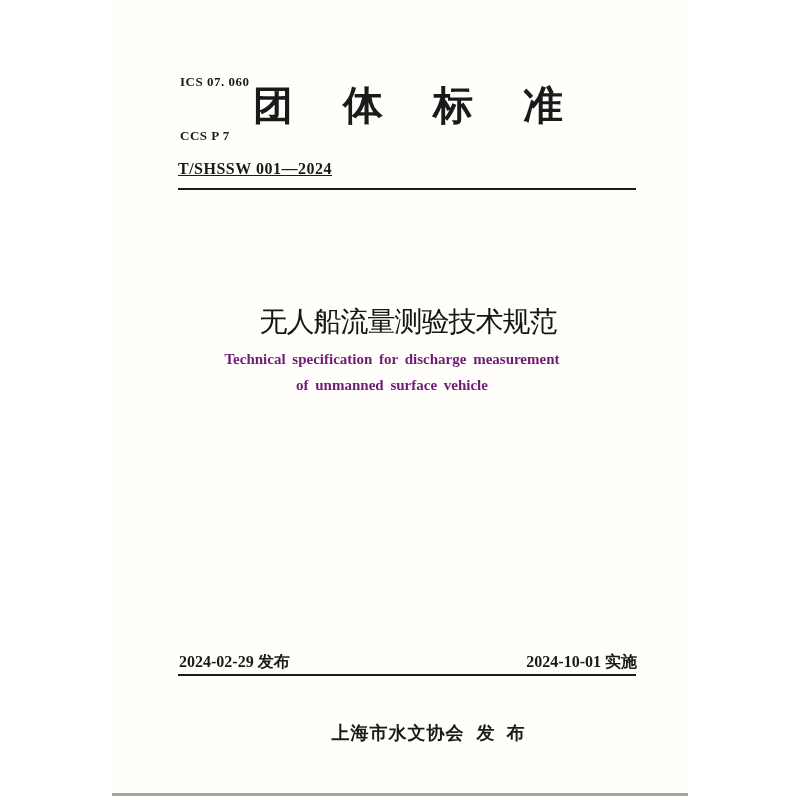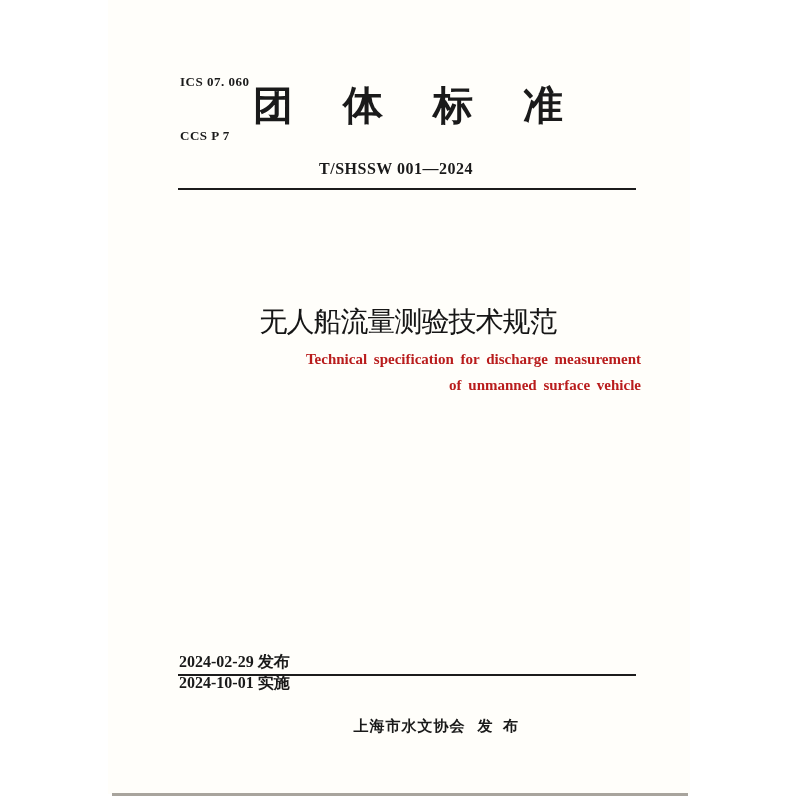--- a/index.html
+++ b/index.html
@@ -55,25 +55,26 @@
     gap: 50px;
     font-family: "Liberation Serif", serif;
     font-weight: bold;
     font-size: 40px;
     line-height: 44px;
   }
   .std-number {
     left: 70px;
     top: 160px;
     width: 460px;
-    text-align: center;
+    text-align: left;
     padding-right: 24px;
     box-sizing: border-box;
     font: bold 16px "Liberation Serif", serif;
     letter-spacing: 0.5px;
+    text-decoration: underline;
   }
   .rule {
     left: 70px;
     width: 458px;
     height: 2px;
     background: #1c1c1c;
   }
   .rule-top { top: 188px; }
   .rule-bottom { top: 674px; }
 
@@ -81,48 +82,47 @@
     left: 70px;
     top: 303px;
     width: 460px;
     text-align: center;
     font-family: "Liberation Sans", sans-serif;
     font-size: 28px;
     letter-spacing: -1px;
     color: #161616;
   }
   .title-en {
-    left: 73px;
+    left: 54px;
     top: 346px;
     width: 460px;
-    text-align: right;
+    text-align: center;
     font: bold 15px "Liberation Serif", serif;
     line-height: 26px;
     word-spacing: 3px;
-    color: #b91c1c;
+    color: #701a75;
   }
   .dates-row {
     left: 70px;
     top: 652px;
     width: 460px;
     display: flex;
     justify-content: space-between;
     box-sizing: border-box;
     padding: 0 1px;
     font: bold 16px "Liberation Serif", serif;
-    flex-direction: column;
   }
   .publisher-row {
-    left: 84px;
+    left: 74px;
     top: 700px;
     width: 460px;
     text-align: center;
     font-family: "Liberation Serif", serif;
     font-weight: bold;
-    font-size: 15px;
+    font-size: 18px;
     letter-spacing: 1px;
     white-space: pre;
   }
   .publisher-row .release {
     margin-left: 12px;
     white-space: pre;
   }
 </style>
 </head>
 <body>

